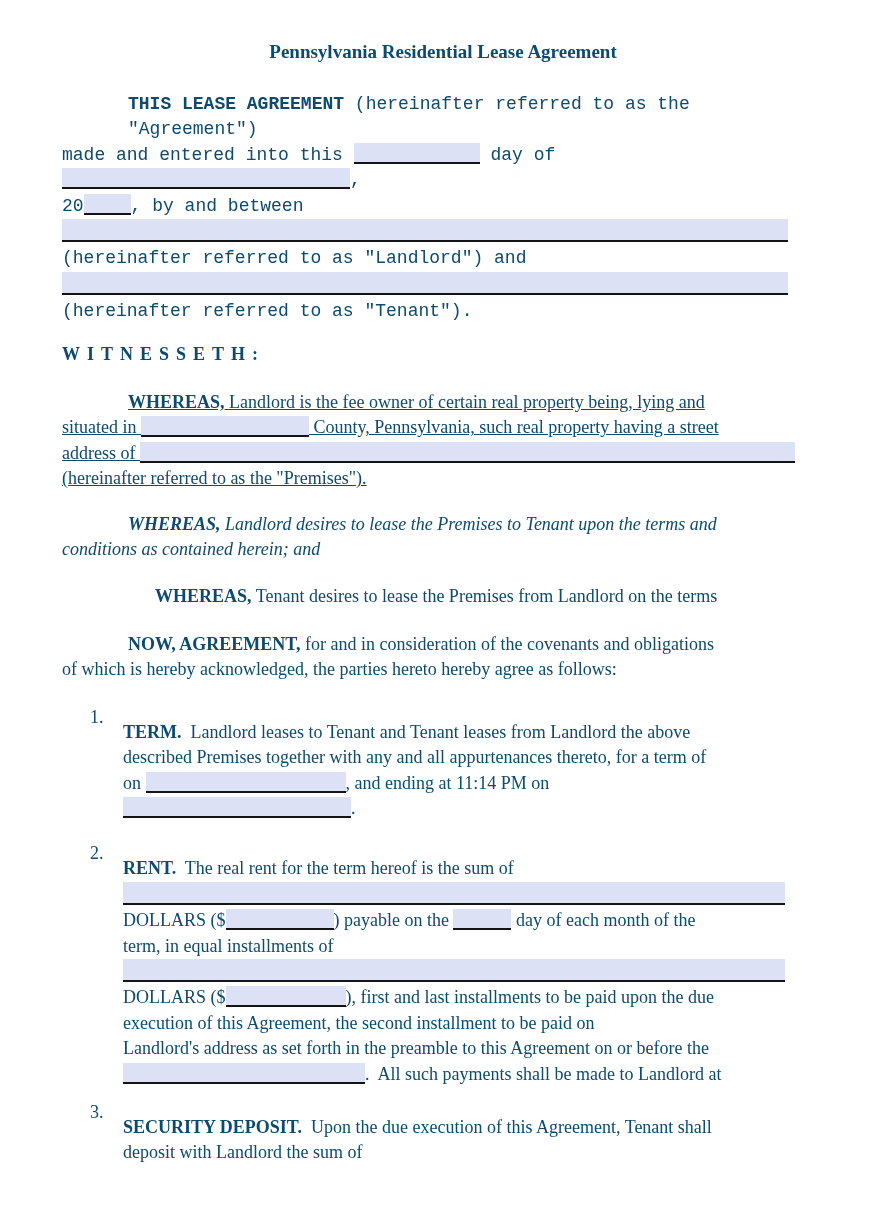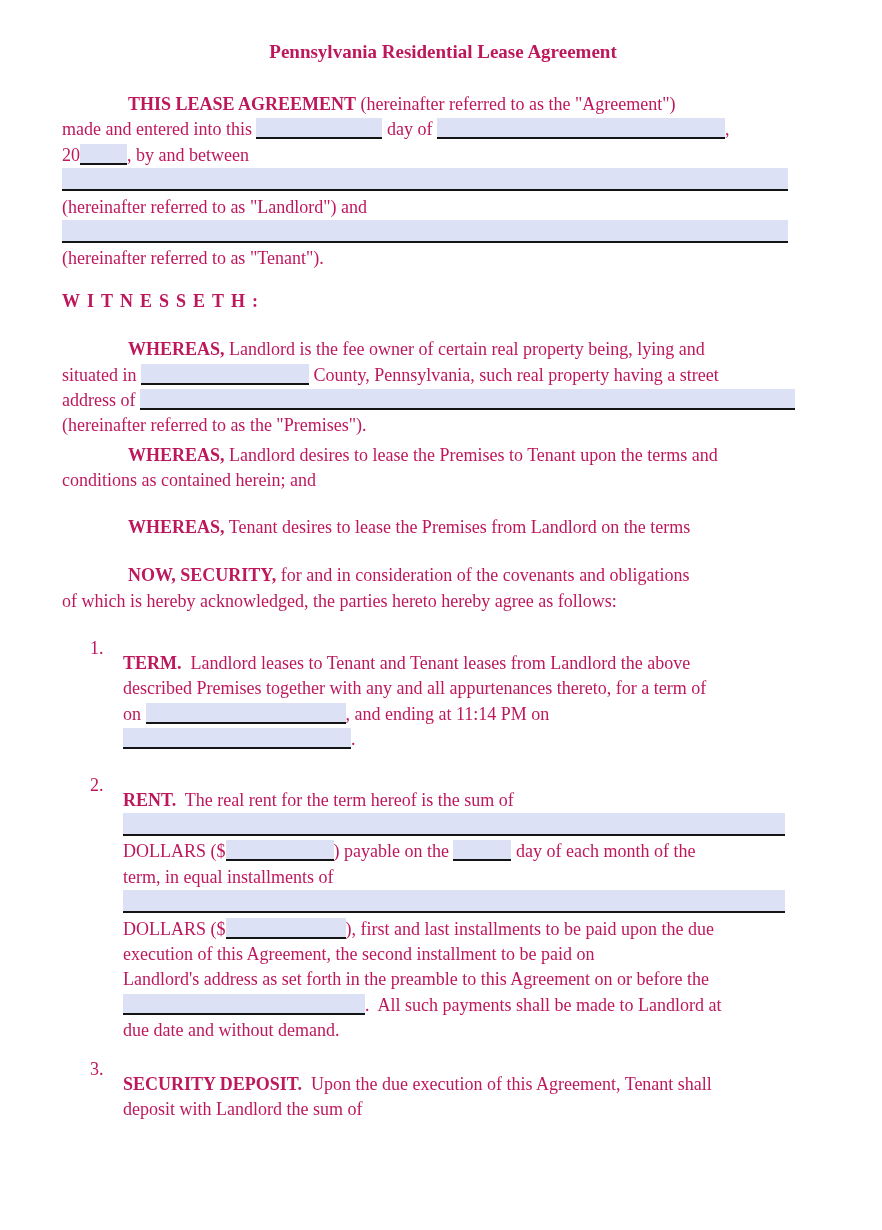--- a/index.html
+++ b/index.html
@@ -5,21 +5,21 @@
   html,body{margin:0;padding:0;background:#ffffff;}
   .page{
     position:relative;
     width:882px;height:1230px;
     background:#ffffff;
     box-sizing:border-box;
     padding:42px 58px 0 62px;
     font-family:"Liberation Serif","DejaVu Serif",serif;
     font-size:18px;
     line-height:25.4px;
-    color:#be185d;
+    color:#0c4a6e;
     overflow:hidden;
   }
   .title{
     text-align:center;
     font-weight:bold;
     font-size:19px;
     line-height:20px;
   }
   .para{margin:0;}
   .line{white-space:pre-wrap;}
@@ -36,24 +36,24 @@
     background:#dce1f5;
     border-bottom:2px solid #141414;
     height:19px;
     vertical-align:-4px;
   }
   
   .li{display:flex;}
   .li-num{flex:none;width:33px;margin-left:28px;}
   .li-body{flex:none;width:699px;margin-top:15px;}
   
-  .m-intro{margin-top:30px;}
-  .m-w1{margin-top:23px;}
-  .m-w2{margin-top:4px;}
-  .m-w3{margin-top:21px;}
+  .m-intro{margin-top:30px;font-family:Liberation Mono, monospace;}
+  .m-w1{margin-top:23px;text-decoration:underline;}
+  .m-w2{margin-top:20px;font-style:italic;}
+  .m-w3{margin-top:21px;margin-left:27px;}
   .m-now{margin-top:23px;}
   .m-term{margin-top:22px;}
   .m-rent{margin-top:20px;}
   .m-dep{margin-top:13px;}
 </style>
 </head>
 <body>
 
 <div class="page">
 
@@ -81,21 +81,21 @@
   <div class="para m-w2">
     <div class="line indent"><span class="seg b">WHEREAS,</span><span class="seg"> Landlord desires to lease the Premises to Tenant upon the terms and</span></div>
     <div class="line"><span class="seg">conditions as contained herein; and</span></div>
   </div>
 
   <div class="para m-w3">
     <div class="line indent"><span class="seg b">WHEREAS,</span><span class="seg"> Tenant desires to lease the Premises from Landlord on the terms</span></div>
   </div>
 
   <div class="para m-now">
-    <div class="line indent"><span class="seg b">NOW, SECURITY,</span><span class="seg"> for and in consideration of the covenants and obligations</span></div>
+    <div class="line indent"><span class="seg b">NOW, AGREEMENT,</span><span class="seg"> for and in consideration of the covenants and obligations</span></div>
     <div class="line"><span class="seg">of which is hereby acknowledged, the parties hereto hereby agree as follows:</span></div>
   </div>
 
   <div class="li m-term">
     <div class="li-num line">1.</div>
     <div class="li-body">
       <div class="line"><span class="seg b">TERM.</span><span class="seg">  Landlord leases to Tenant and Tenant leases from Landlord the above</span></div>
       <div class="line"><span class="seg">described Premises together with any and all appurtenances thereto, for a term of</span></div>
       <div class="line"><span class="seg">on </span><span class="field" style="width:200px"></span><span class="seg">, and ending at 11:14 PM on</span></div>
       <div class="line"><span class="field" style="width:228px"></span><span class="seg">.</span></div>
@@ -107,21 +107,20 @@
     <div class="li-body">
       <div class="line"><span class="seg b">RENT.</span><span class="seg">  The real rent for the term hereof is the sum of</span></div>
       <div class="line"><span class="field" style="width:662px;height:21px"></span></div>
       <div class="line"><span class="seg">DOLLARS ($</span><span class="field" style="width:108px"></span><span class="seg">) payable on the </span><span class="field" style="width:58px"></span><span class="seg"> day of each month of the</span></div>
       <div class="line"><span class="seg">term, in equal installments of</span></div>
       <div class="line"><span class="field" style="width:662px;height:21px"></span></div>
       <div class="line"><span class="seg">DOLLARS ($</span><span class="field" style="width:120px"></span><span class="seg">), first and last installments to be paid upon the due</span></div>
       <div class="line"><span class="seg">execution of this Agreement, the second installment to be paid on</span></div>
       <div class="line"><span class="seg">Landlord's address as set forth in the preamble to this Agreement on or before the</span></div>
       <div class="line"><span class="field" style="width:242px"></span><span class="seg">.  All such payments shall be made to Landlord at</span></div>
-      <div class="line"><span class="seg">due date and without demand.</span></div>
     </div>
   </div>
 
   <div class="li m-dep">
     <div class="li-num line">3.</div>
     <div class="li-body">
       <div class="line"><span class="seg b">SECURITY DEPOSIT.</span><span class="seg">  Upon the due execution of this Agreement, Tenant shall</span></div>
       <div class="line"><span class="seg">deposit with Landlord the sum of</span></div>
     </div>
   </div>

